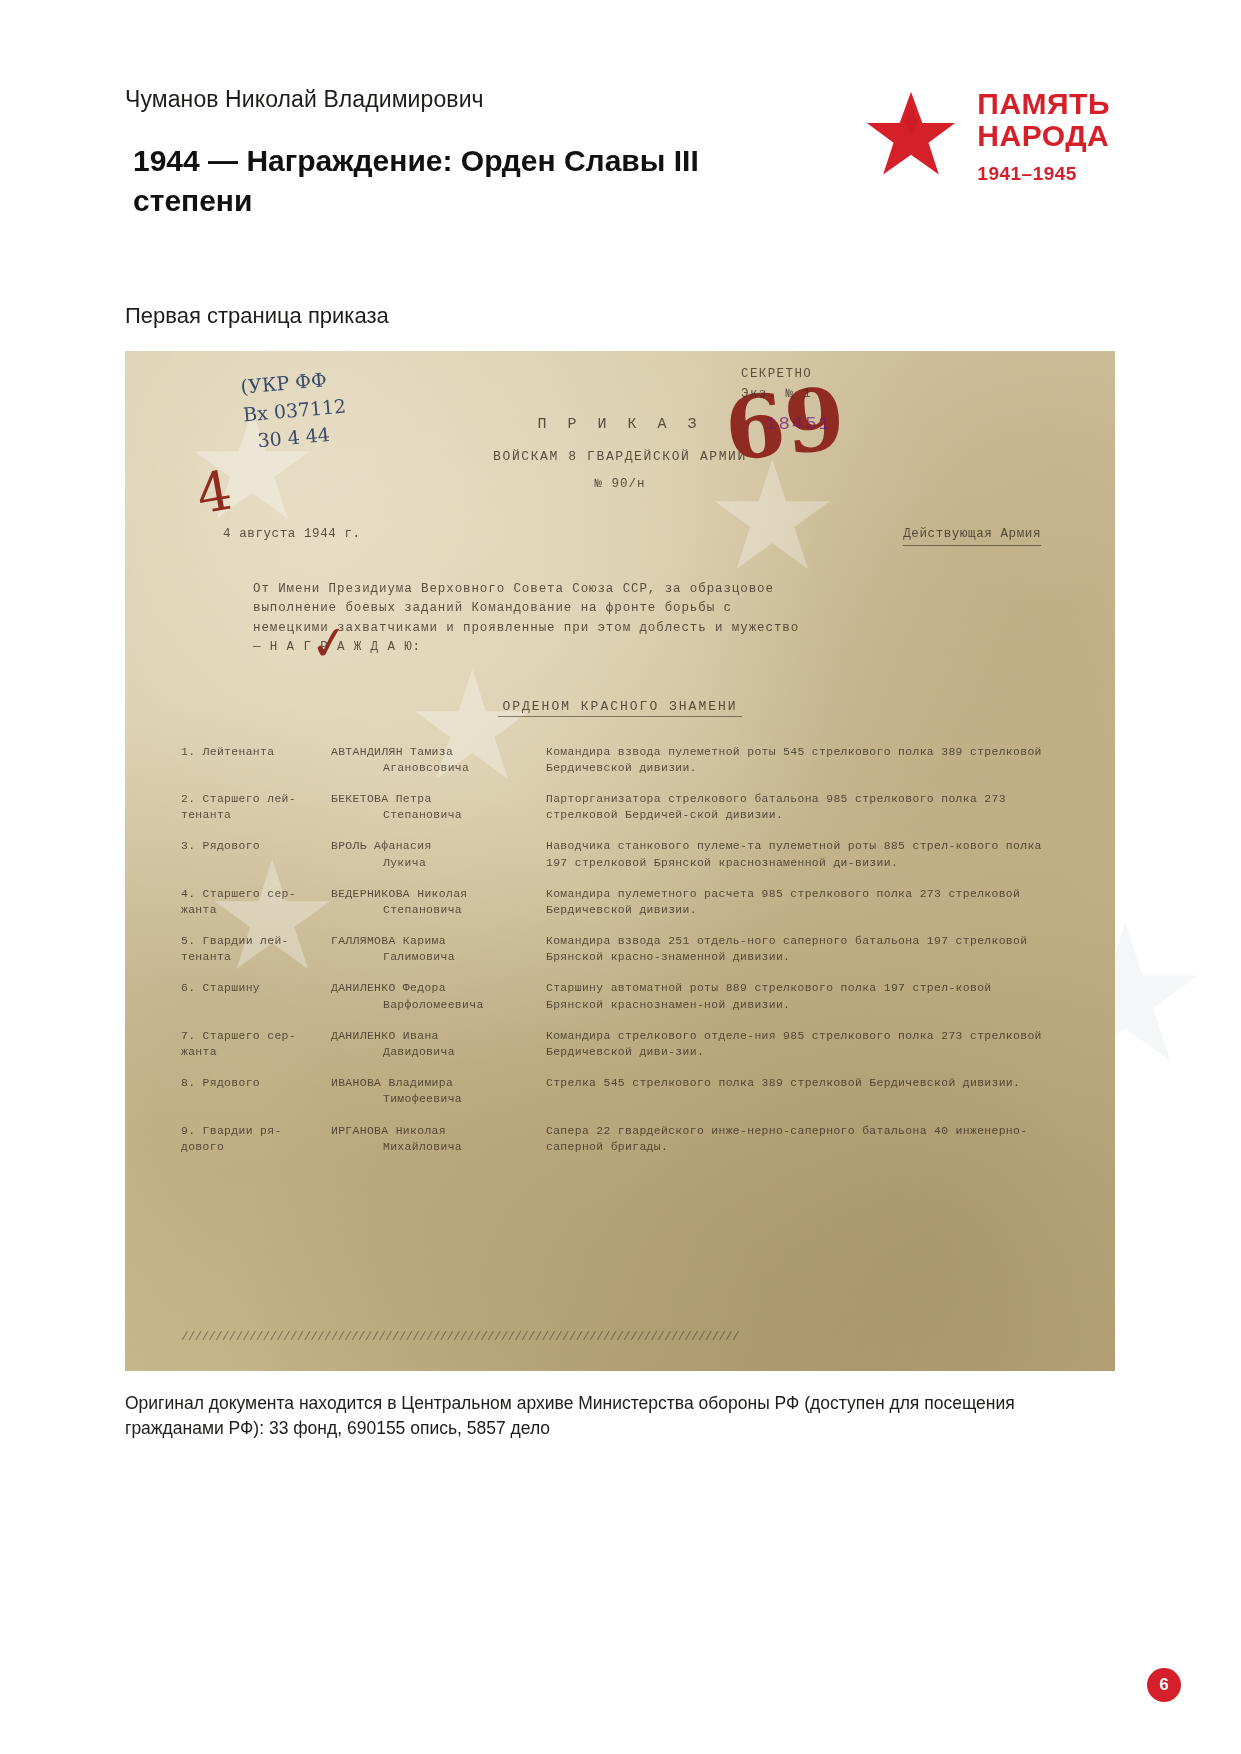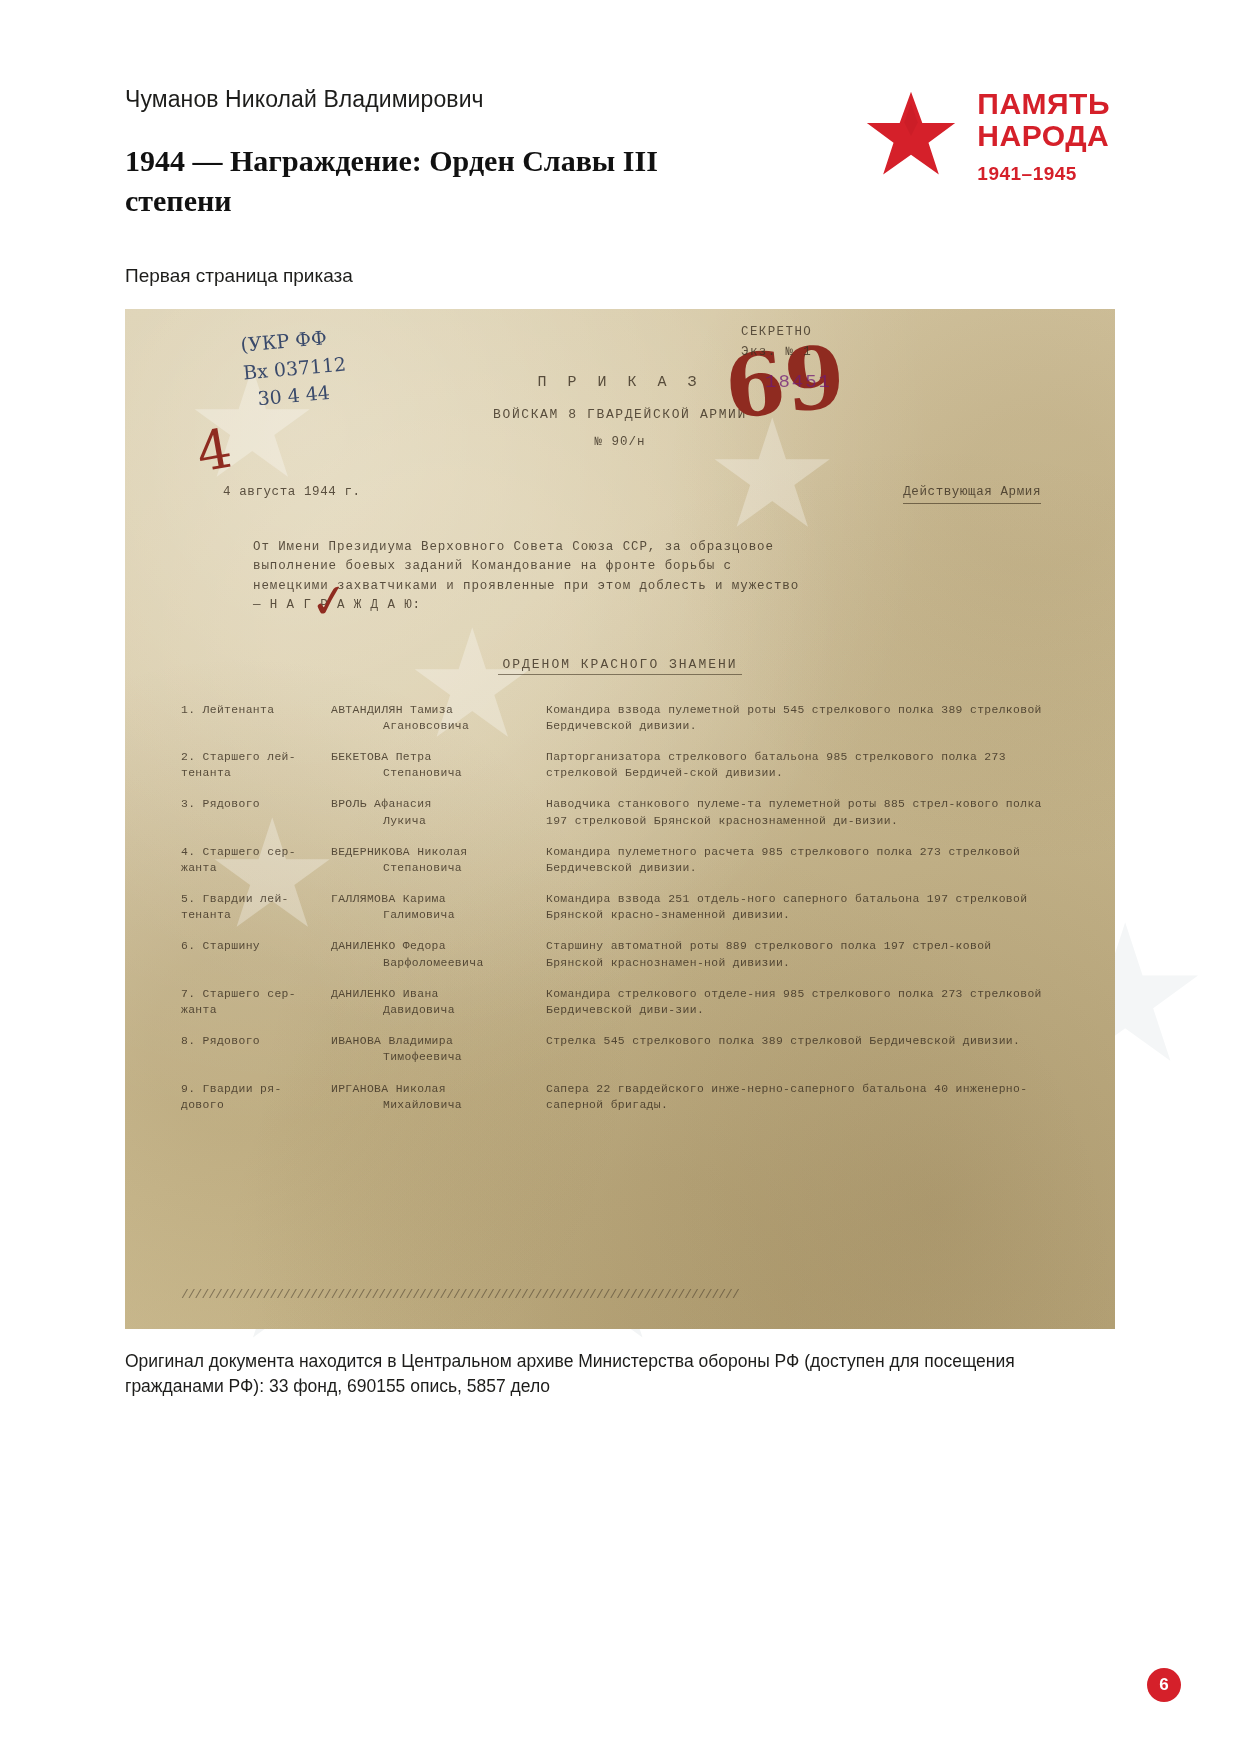--- a/index.html
+++ b/index.html
@@ -50,24 +50,23 @@
     font-size: 23px;
     font-weight: 400;
     letter-spacing: .1px;
     margin: 0 0 28px 0;
     color: #1d1d1b;
   }
   .award-title {
     font-size: 30px;
     font-weight: 700;
     line-height: 1.33;
-    margin: 0;
+    margin: 8px;
     color: #111;
     max-width: 640px;
-    font-family: Liberation Serif, serif;
   }
 
   
   .logo {
     display: flex;
     align-items: center;
     gap: 18px;
     padding-top: 10px;
     margin-right: 6px;
   }
@@ -80,22 +79,22 @@
   .logo-text {
     color: #d5202a;
     font-weight: 700;
     line-height: 1.08;
     letter-spacing: .5px;
   }
   .logo-l1, .logo-l2 { font-size: 30px; display: block; }
   .logo-years { font-size: 19px; display: block; margin-top: 11px; font-weight: 700; }
 
   .subcaption {
-    margin: 44px 0 22px 0;
-    font-size: 19px;
+    margin: 74px 0 22px 0;
+    font-size: 22px;
     color: #1d1d1b;
   }
 
   
   .scan-wrap {
     width: 100%;
     max-width: 990px;
     height: 1020px;
     position: relative;
     overflow: hidden;

